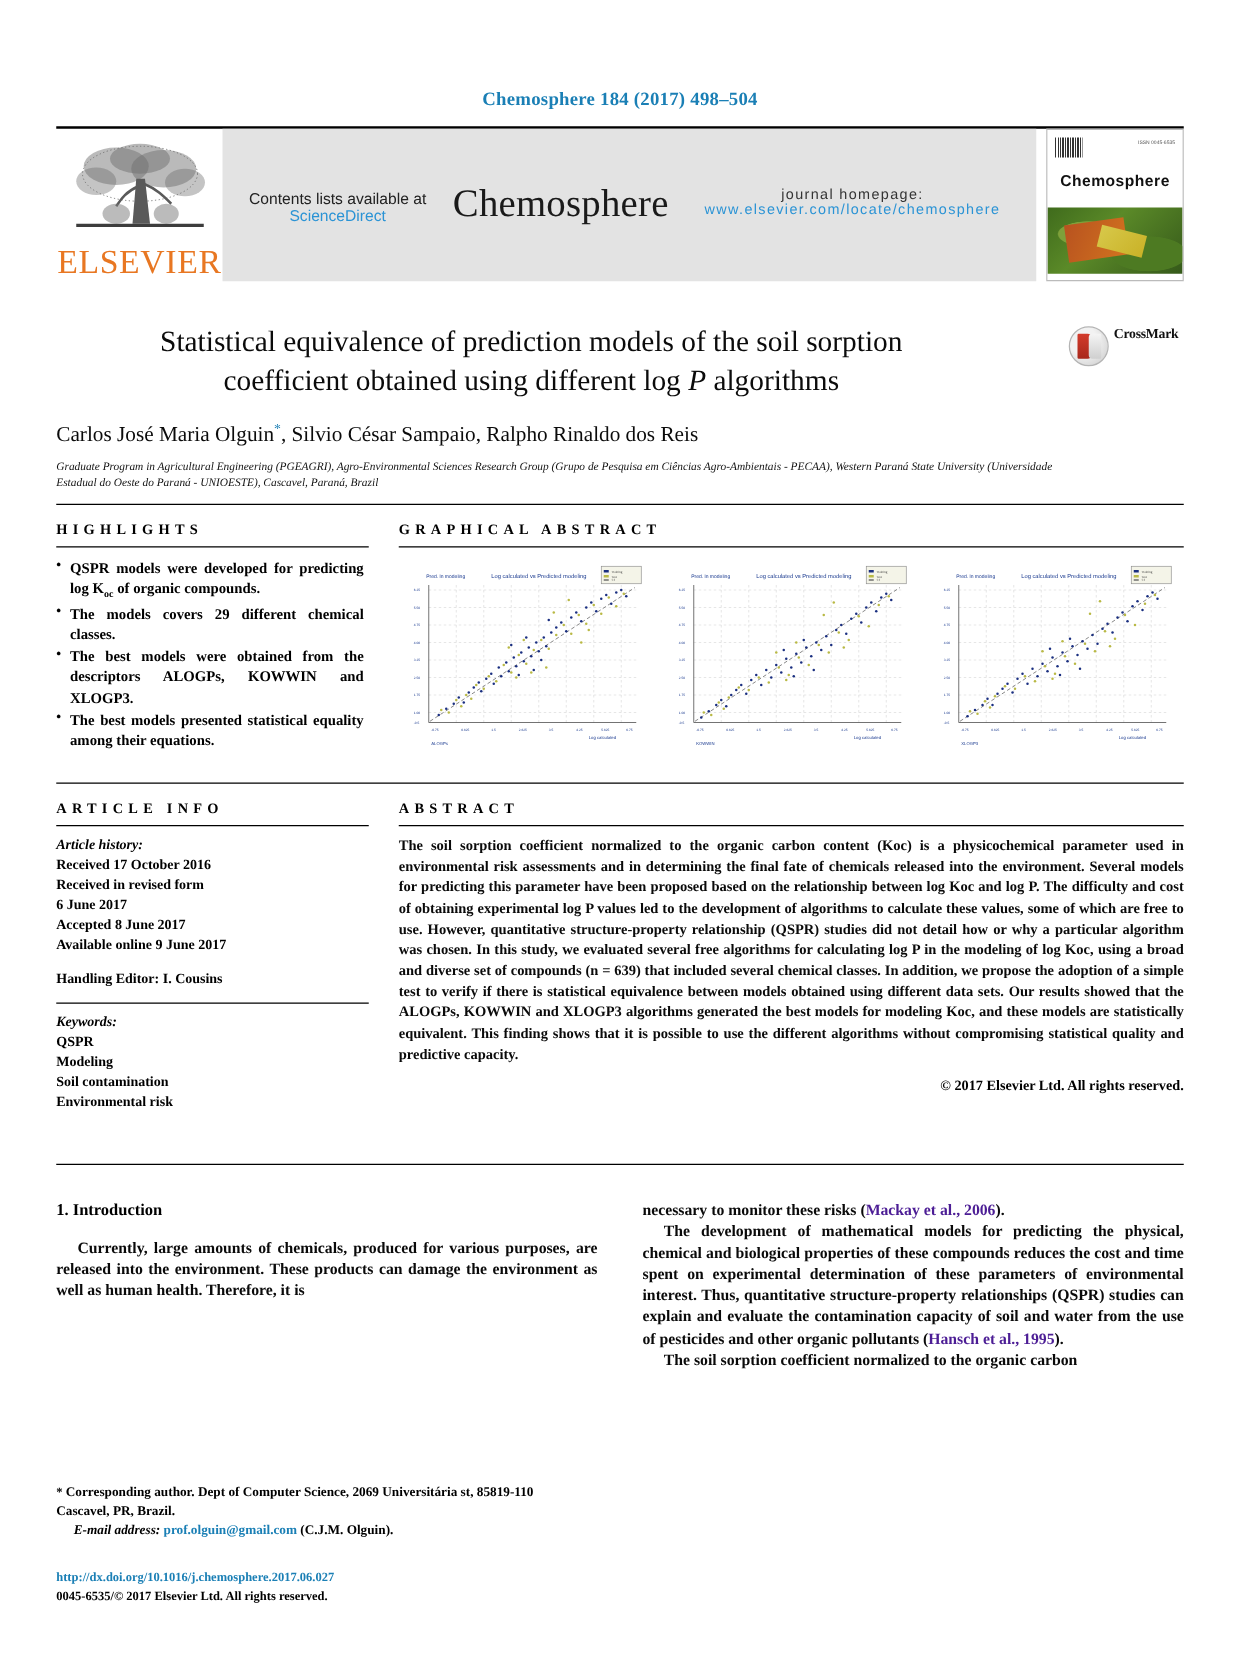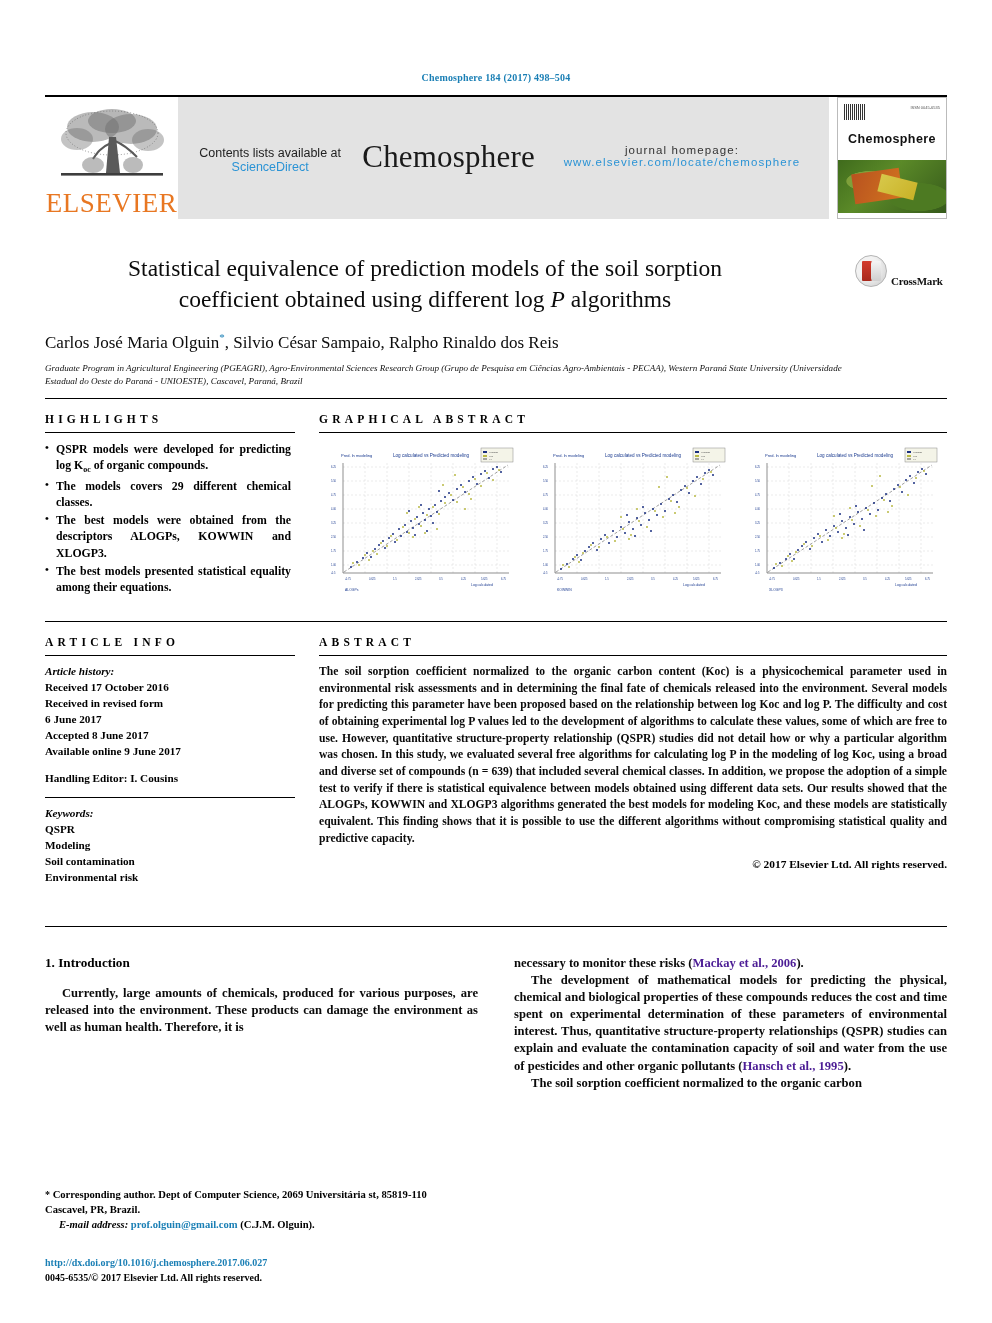--- a/index.html
+++ b/index.html
@@ -19,21 +19,21 @@
     position: relative;
     width: 992px;
     height: 1323px;
     padding: 0;
   }
 
   
   .running-head {
     text-align: center;
     color: #1a7fb5;
-    font-size: 10px;
+    font-size: 15px;
     font-family: "Liberation Serif", serif;
     font-weight: bold;
     letter-spacing: .2px;
     padding-top: 72px;
   }
 
   
   .masthead-wrap {
     margin: 12px 45px 0 45px;
     border-top: 2.5px solid #000;
@@ -177,21 +177,21 @@
     margin-top: 9px;
     max-width: 830px;
     color: #111;
   }
   .crossmark {
     position: absolute;
     right: 0;
     top: 2px;
     width: 92px;
     display: flex;
-    align-items: flex-end;
+    align-items: flex-start;
     gap: 4px;
   }
   .crossmark-badge {
     width: 30px; height: 30px; border-radius: 50%;
     background: radial-gradient(circle at 35% 35%, #f2f2f2 0 40%, #c9c9c9 100%);
     border: 1px solid #b4b4b4;
     position: relative;
     overflow:hidden;
   }
   .crossmark-badge:after {

